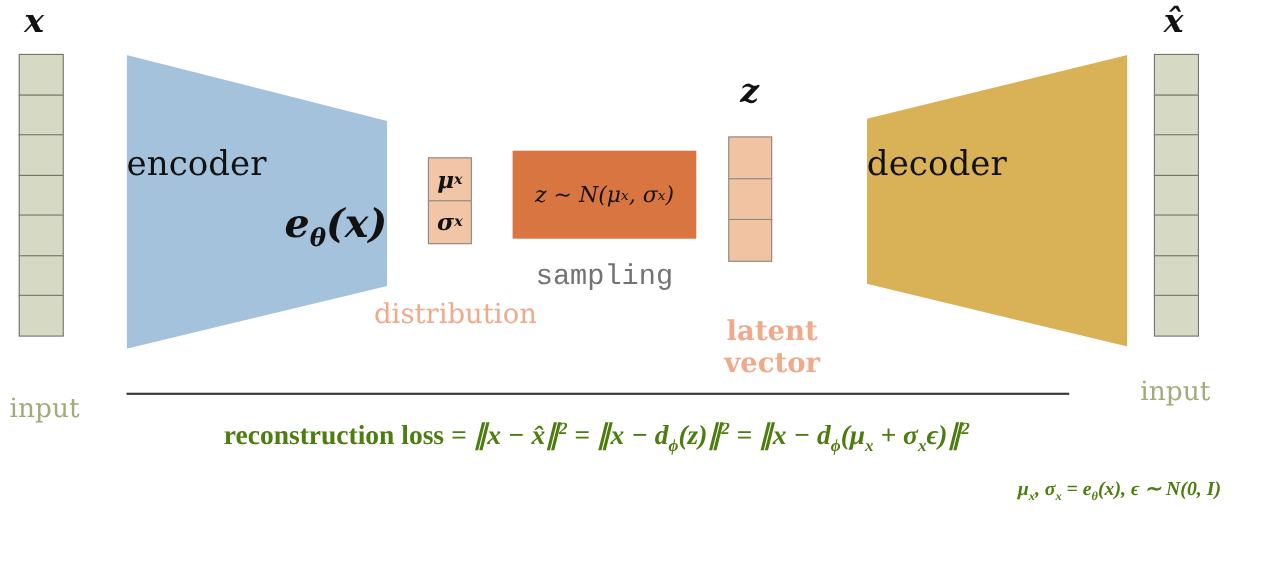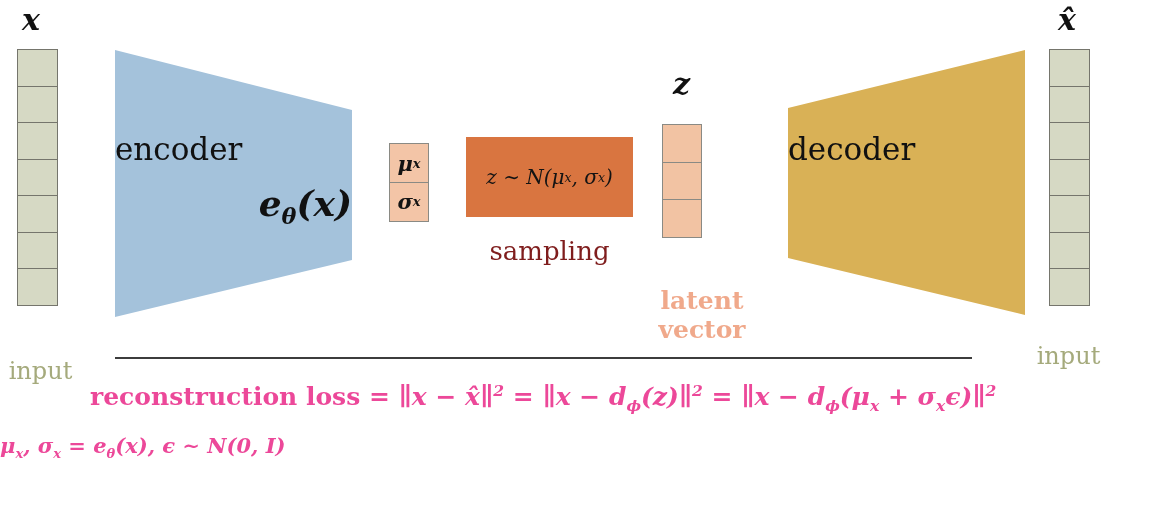--- a/index.html
+++ b/index.html
@@ -23,30 +23,30 @@
   
   .vec-label{position:absolute;font-size:30px;font-weight:bold;font-style:italic;color:#111;}
   
   .musigma{position:absolute;left:389px;top:143px;width:40px;}
   .musigma .mcell{height:40px;box-sizing:border-box;border:1.5px solid #8a8a84;background:#f3c5a7;
     display:flex;align-items:center;justify-content:center;font-size:21px;font-weight:bold;font-style:italic;color:#131313;}
   .musigma .mcell + .mcell{margin-top:-1.5px;}
   
   .sample-box{position:absolute;left:466px;top:137px;width:167px;height:80px;background:#d97540;
     display:flex;align-items:center;justify-content:center;font-size:20px;font-style:italic;color:#131313;}
-  .caption-orange{position:absolute;color:#7f1d1d;font-size:26px;text-align:center;}
+  .caption-orange{position:absolute;color:#737373;font-size:26px;text-align:center;font-family:Liberation Mono, monospace;}
   .caption-peach{position:absolute;color:#f0a98b;font-size:25px;text-align:center;line-height:29px;}
   .caption-olive{position:absolute;color:#a5aa7c;font-size:24px;text-align:center;line-height:30px;}
   
   .divider{position:absolute;left:115px;top:357px;width:857px;height:2px;background:#3c3c3c;}
   
-  .f-line{position:absolute;white-space:nowrap;color:#ec4899;}
+  .f-line{position:absolute;white-space:nowrap;color:#4d7c0f;font-family:Liberation Serif, serif;}
   .f1{left:90px;top:381px;width:905px;text-align:center;font-size:25px;font-weight:bold;}
   .f1 .math{font-style:italic;}
-  .f2{left:0px;top:433px;width:1062px;text-align:left;font-size:21px;font-weight:bold;font-style:italic;}
+  .f2{left:0px;top:433px;width:1062px;text-align:right;font-size:18px;font-weight:bold;font-style:italic;padding-left:48px;}
   .f3{left:0px;top:479px;width:1070px;text-align:center;font-size:26px;font-style:italic;}
   sub,sup{font-size:62%;}
   sup{vertical-align:super;}
   sub{vertical-align:sub;}
 </style>
 </head>
 <body>
 
 <div class="canvas">
 
@@ -65,20 +65,21 @@
     <div class="fill"></div>
     <div class="t-title">encoder</div>
     <div class="t-formula">e<sub>θ</sub>(x)</div>
   </div>
 
   <div class="musigma">
     <div class="mcell">μ<sub>x</sub></div>
     <div class="mcell">σ<sub>x</sub></div>
   </div>
   <div class="caption-peach" style="left:340px;top:271px;width:145px;">
+    <div>distribution</div>
   </div>
 
   <div class="sample-box">z ∼ N(μ<sub>x</sub>, σ<sub>x</sub>)</div>
   <div class="caption-orange" style="left:466px;top:236px;width:167px;">sampling</div>
 
   <div class="vec-label" style="left:673px;top:66px;">z</div>
   <div class="vec peach" style="left:662px;top:124px;">
       <div class="cell"></div>
       <div class="cell"></div>
       <div class="cell"></div>

